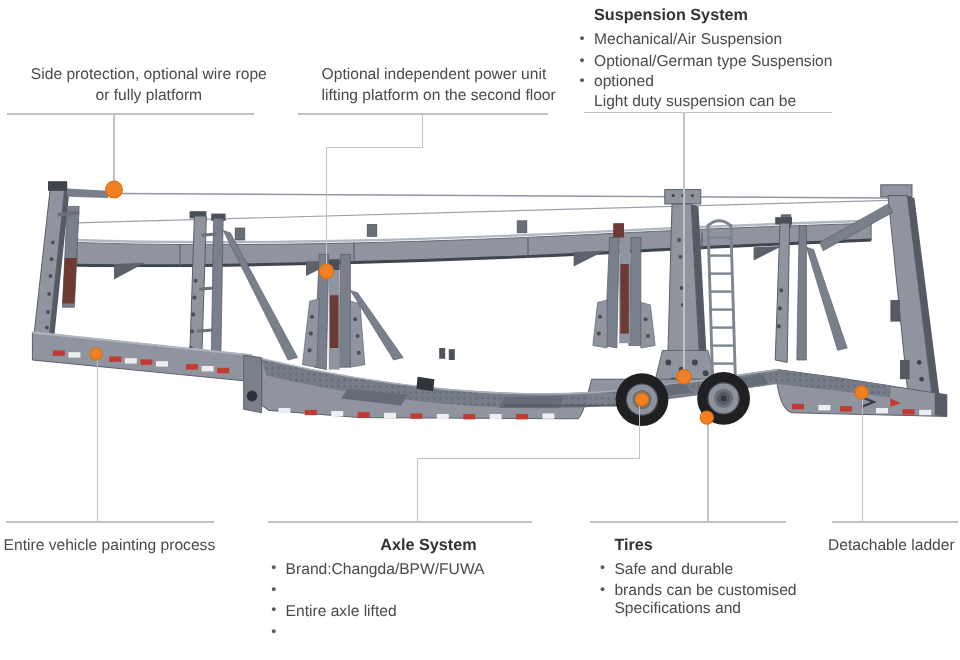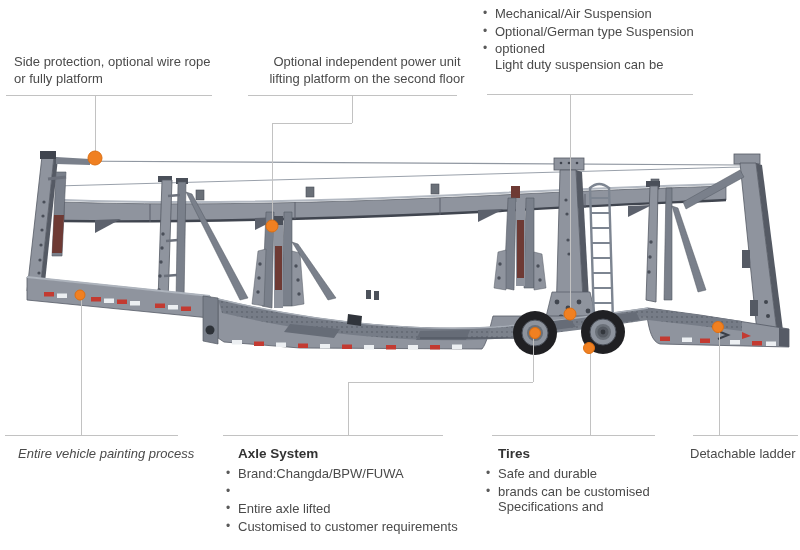--- a/index.html
+++ b/index.html
@@ -3,28 +3,28 @@
 <meta charset="utf-8">
 <style>
   html,body{margin:0;padding:0;background:#ffffff;}
   #stage{position:relative;width:800px;height:550px;background:#ffffff;overflow:hidden;
          font-family:"Liberation Sans",sans-serif;}
   #art{position:absolute;left:0;top:0;width:800px;height:550px;}
   .callout{position:absolute;color:#4a4a4a;font-size:13px;line-height:17px;}
   .callout .title{color:#333333;font-weight:700;font-size:13.5px;line-height:18px;margin-bottom:3px;}
   .b{display:flex;gap:5px;line-height:15.5px;margin-top:2px;font-size:13px;color:#4a4a4a;}
   .b .d{width:7px;flex:0 0 7px;color:#5a5a5a;font-size:12px;line-height:15.5px;}
-  .c-side{left:14px;top:53px;width:240px;}
-  .c-power{left:252px;top:53px;width:230px;text-align:center;}
+  .c-side{left:4px;top:53px;width:240px;text-align:center;}
+  .c-power{left:268px;top:53px;width:230px;}
   .c-susp{left:483px;top:4px;width:235px;}
   .c-susp .title{margin-left:12px;}
-  .c-paint{left:18px;top:445px;width:220px;font-style:italic;}
+  .c-paint{left:3px;top:445px;width:220px;}
   .c-axle{left:226px;top:445px;width:250px;}
-  .c-axle .title{margin-left:12px;}
-  .c-tires{left:486px;top:445px;width:190px;}
+  .c-axle .title{margin-left:12px;text-align:center;}
+  .c-tires{left:500px;top:445px;width:190px;}
   .c-tires .title{margin-left:12px;}
   .c-ladder{left:690px;top:445px;width:120px;}
 </style>
 </head>
 <body>
 
 <div id="stage">
 
   <svg id="art" viewBox="0 0 800 550" xmlns="http://www.w3.org/2000/svg">
     <defs>
@@ -298,20 +298,21 @@
     <div>Side protection, optional wire rope</div>
     <div>or fully platform</div>
   </div>
 
   <div class="callout c-power">
     <div>Optional independent power unit</div>
     <div>lifting platform on the second floor</div>
   </div>
 
   <div class="callout c-susp">
+    <div class="title">Suspension System</div>
     <div class="b">
       <span class="d">•</span>
       <div>Mechanical/Air Suspension</div>
     </div>
     <div class="b">
       <span class="d">•</span>
       <div>Optional/German type Suspension</div>
     </div>
     <div class="b">
       <span class="d">•</span>
@@ -334,21 +335,20 @@
     </div>
     <div class="b">
       <span class="d">•</span>
     </div>
     <div class="b">
       <span class="d">•</span>
       <div>Entire axle lifted</div>
     </div>
     <div class="b">
       <span class="d">•</span>
-      <div>Customised to customer requirements</div>
     </div>
   </div>
 
   <div class="callout c-tires">
     <div class="title">Tires</div>
     <div class="b">
       <span class="d">•</span>
       <div>Safe and durable</div>
     </div>
     <div class="b">

